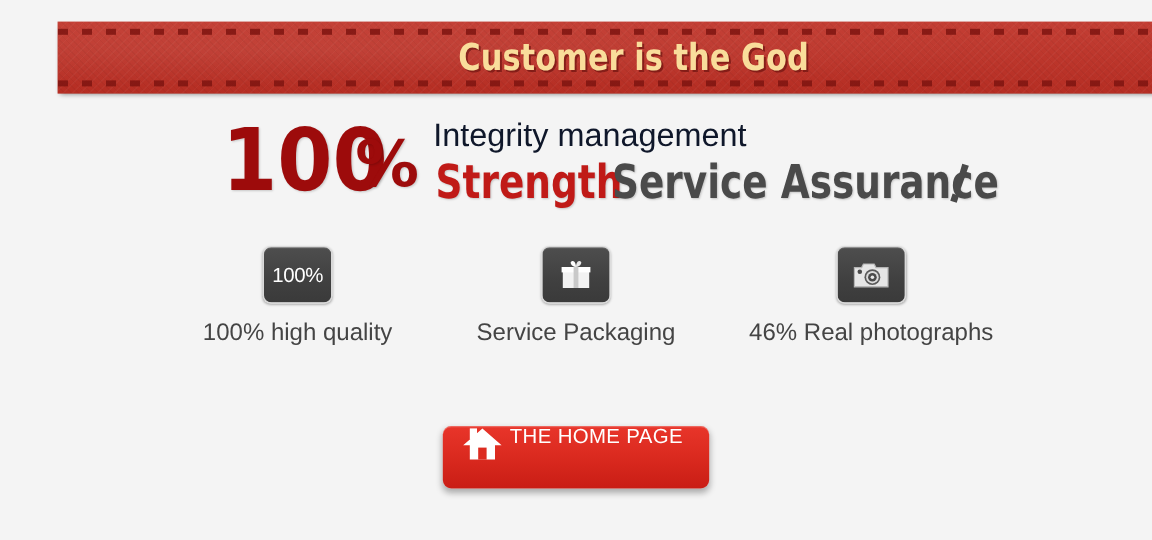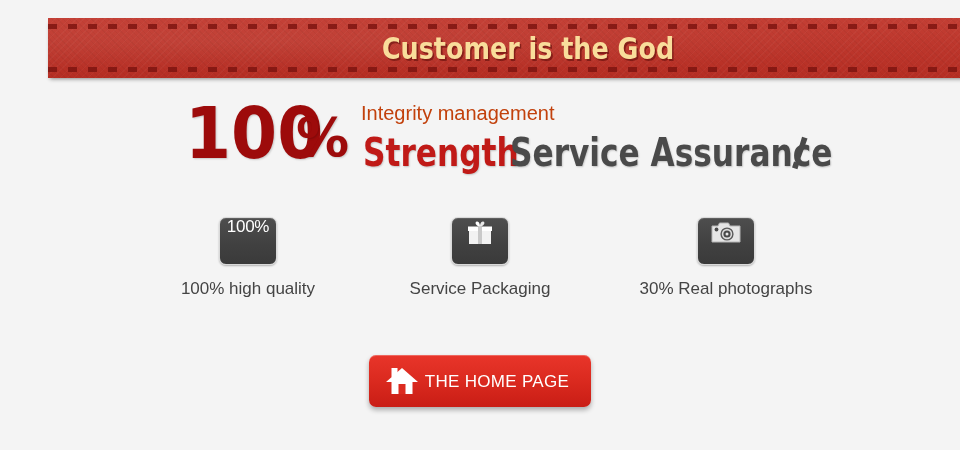--- a/index.html
+++ b/index.html
@@ -106,23 +106,23 @@
     line-height: 53px;
     color: #9d0b0b;
     text-shadow: 1px 1px 2px rgba(0,0,0,0.18);
   }
   .hl-integrity {
     position: absolute;
     left: 361px;
     top: 9px;
     font-family: "Liberation Sans", sans-serif;
     font-weight: normal;
-    font-size: 20px;
+    font-size: 27px;
     line-height: 23px;
-    color: #c2410c;
+    color: #0f172a;
   }
   .hl-strength {
     position: absolute;
     left: 363px;
     top: 40px;
     font-family: "DejaVu Sans", sans-serif;
     font-weight: bold;
     font-size: 39px;
     line-height: 39px;
     color: #c01a17;
@@ -170,56 +170,57 @@
     top: 0;
     text-align: center;
   }
   .feature.f1 { left: 150px; width: 196px; }
   .feature.f2 { left: 392px; width: 176px; }
   .feature.f3 { left: 604px; width: 244px; }
 
   .icon-box {
     width: 58px;
     height: 48px;
-    margin: 12px auto;
+    margin: 0 auto;
     border-radius: 7px;
     background: linear-gradient(180deg, #4e4e4e 0%, #414141 55%, #3a3a3a 100%);
     border: 1px solid #d9d9d9;
     box-shadow: 0 1px 2px rgba(0,0,0,0.28), inset 0 1px 0 rgba(255,255,255,0.10);
     display: flex;
+    align-items: center;
     justify-content: center;
     box-sizing: border-box;
   }
   .icon-box .pct-text {
     color: #ffffff;
     font-family: "Liberation Sans", sans-serif;
     font-size: 17px;
     line-height: 17px;
     letter-spacing: -0.3px;
   }
   .feature-label {
     margin-top: 12px;
     font-family: "Liberation Sans", sans-serif;
-    font-size: 17px;
+    font-size: 20px;
     line-height: 24px;
     color: #444444;
     white-space: nowrap;
   }
 
   
   .home-btn-wrap {
     position: absolute;
     top: 355px;
     left: 0;
     width: 960px;
     text-align: center;
   }
   .home-btn {
     display: inline-flex;
-    align-items: center;
+    align-items: flex-start;
     gap: 6px;
     padding: 0 22px 0 16px;
     height: 52px;
     border-radius: 7px;
     background: linear-gradient(180deg, #e8352a 0%, #dc2b20 45%, #c91d15 100%);
     box-shadow: 0 3px 5px rgba(0,0,0,0.30), inset 0 1px 0 rgba(255,255,255,0.25);
     cursor: pointer;
     border: none;
   }
   .home-btn .label {
@@ -279,21 +280,21 @@
     <div class="icon-box">
       <svg width="32" height="28" viewBox="0 0 32 28" aria-hidden="true">
         <path d="M2 8 h6 l1.5 -3 h9 L20 8 h10 v16 H2 Z" fill="#e6e6e6" stroke="#b5b5b5" stroke-width="1"></path>
         <circle cx="17" cy="16" r="6.6" fill="#5a5a5a"></circle>
         <circle cx="17" cy="16" r="5.2" fill="#dcdcdc"></circle>
         <circle cx="17" cy="16" r="3.6" fill="#4a4a4a"></circle>
         <circle cx="17" cy="16" r="1.5" fill="#e8e8e8"></circle>
         <circle cx="6.5" cy="11.5" r="1.9" fill="#4a4a4a"></circle>
       </svg>
     </div>
-    <div class="feature-label">30% Real photographs</div>
+    <div class="feature-label">46% Real photographs</div>
   </div>
 
 </div>
 
 <div class="home-btn-wrap">
   <button class="home-btn">
     <span>
       <svg class="house-svg" width="34" height="30" viewBox="0 0 34 30" aria-hidden="true">
         <rect x="6.5" y="2" width="6" height="9" fill="#ffffff"></rect>
         <path d="M17 2 L33 16 H27.5 V28 H6.5 V16 H1 Z" fill="#ffffff"></path>

